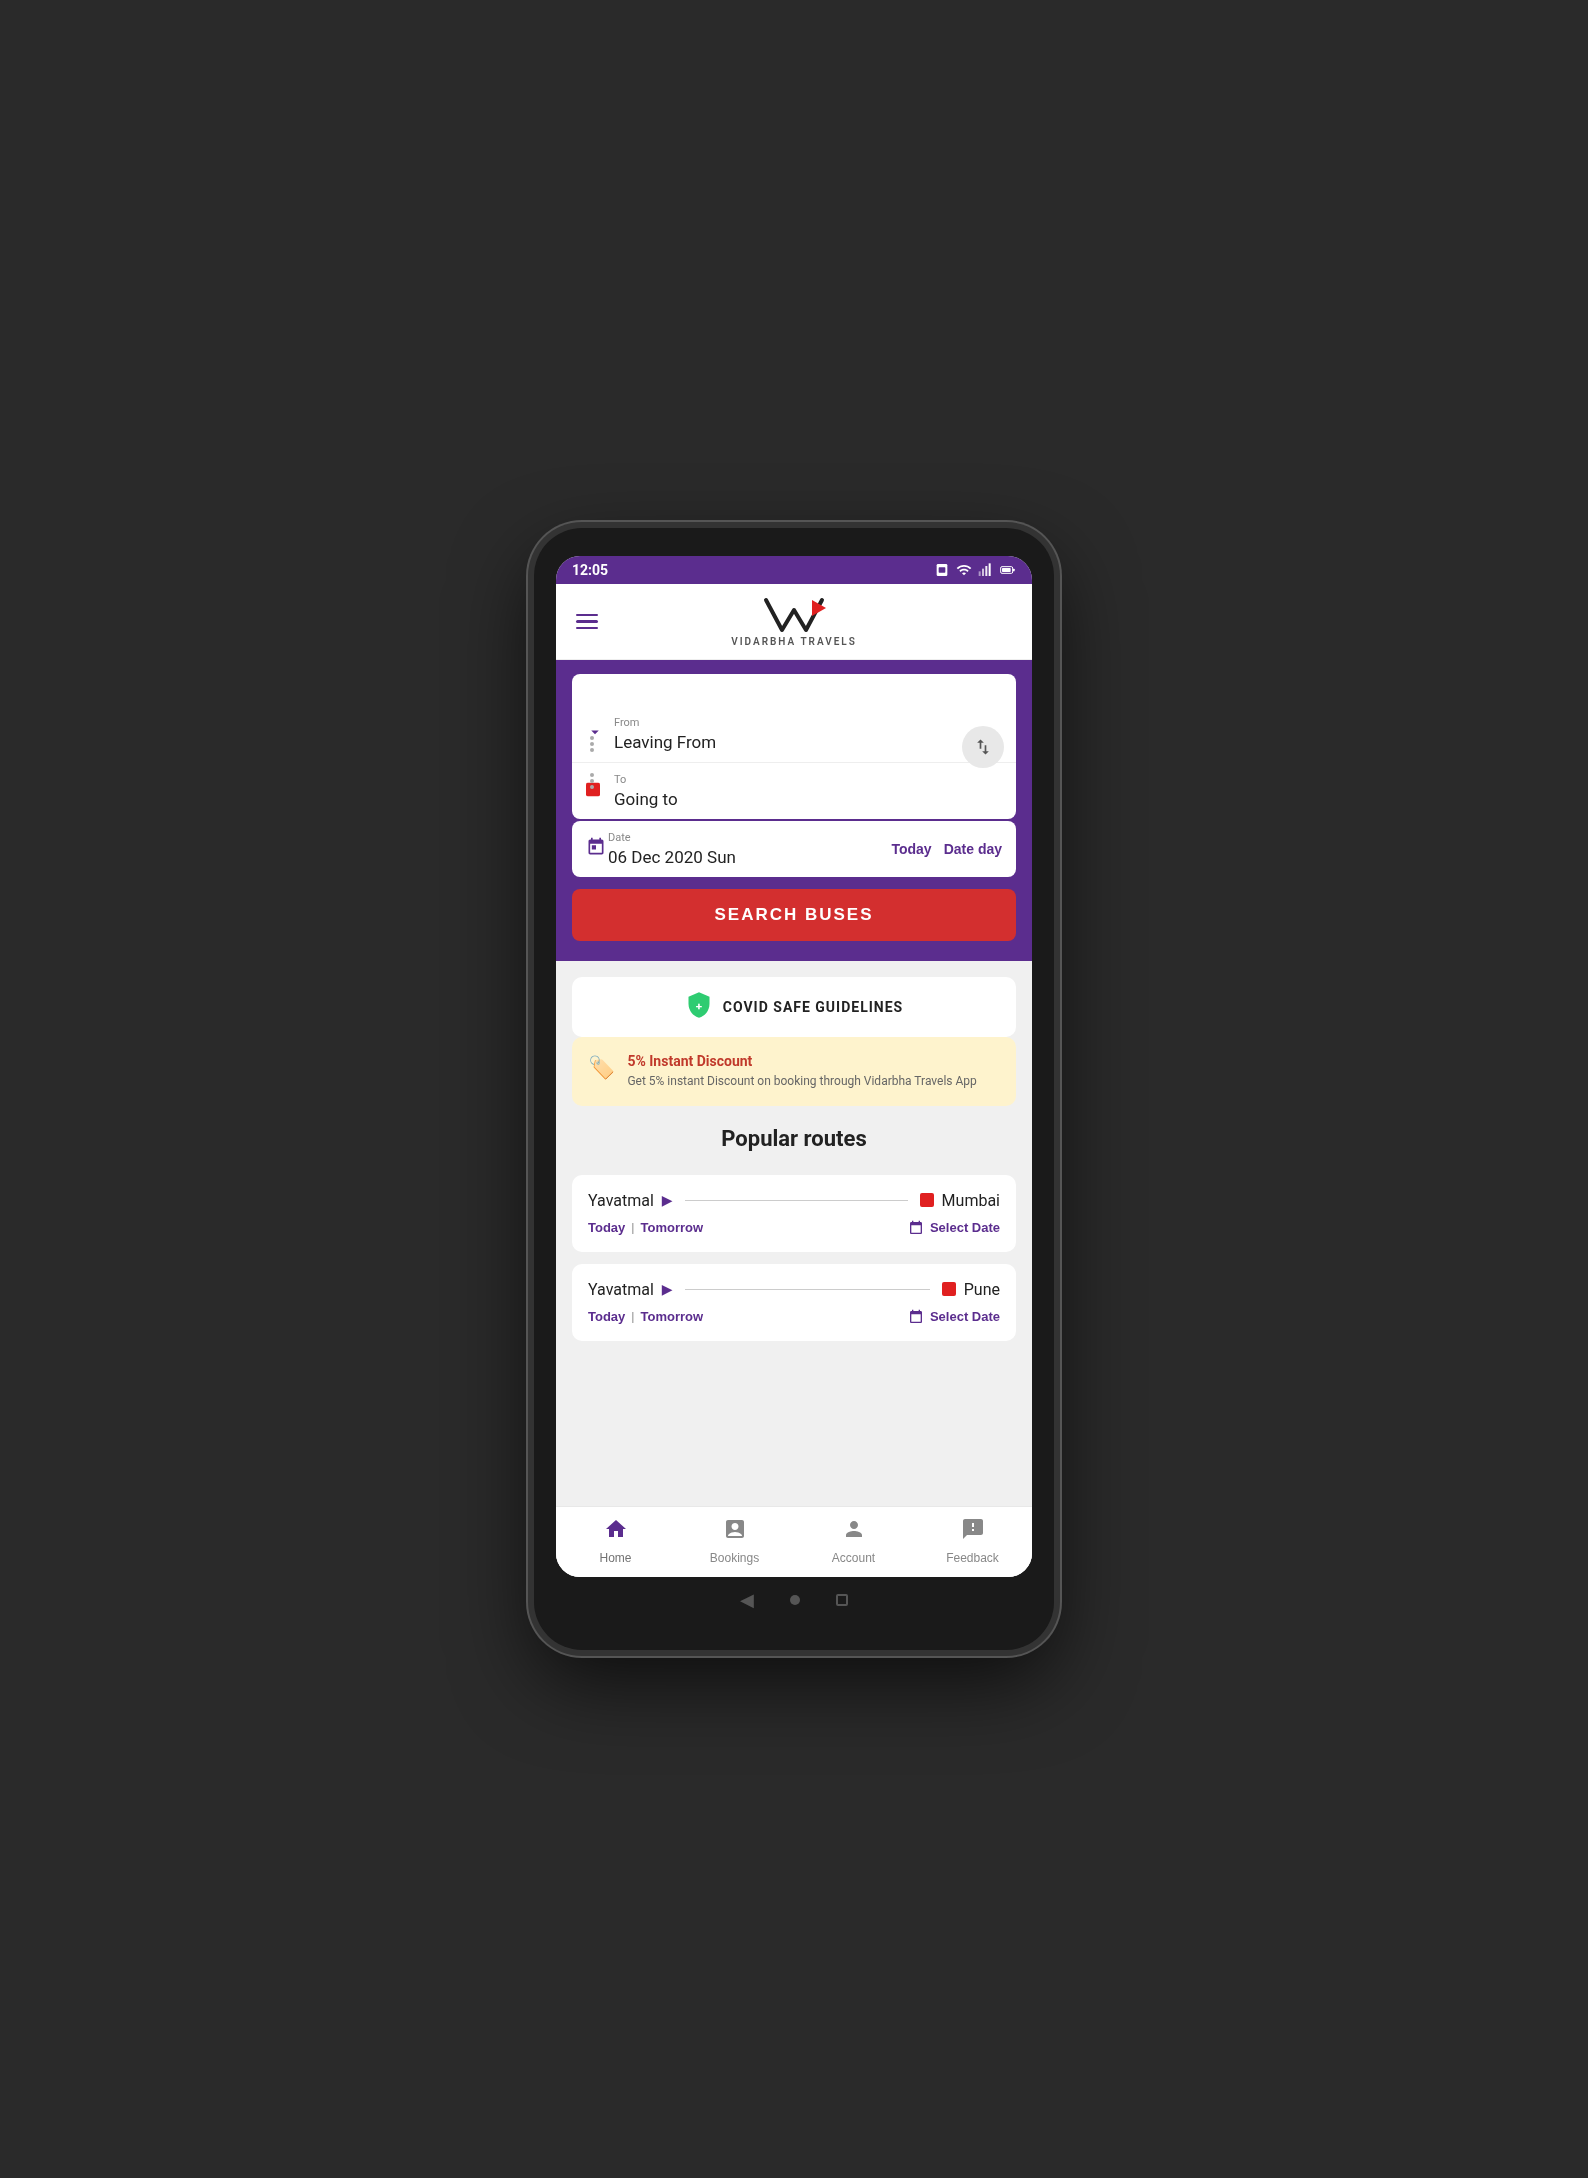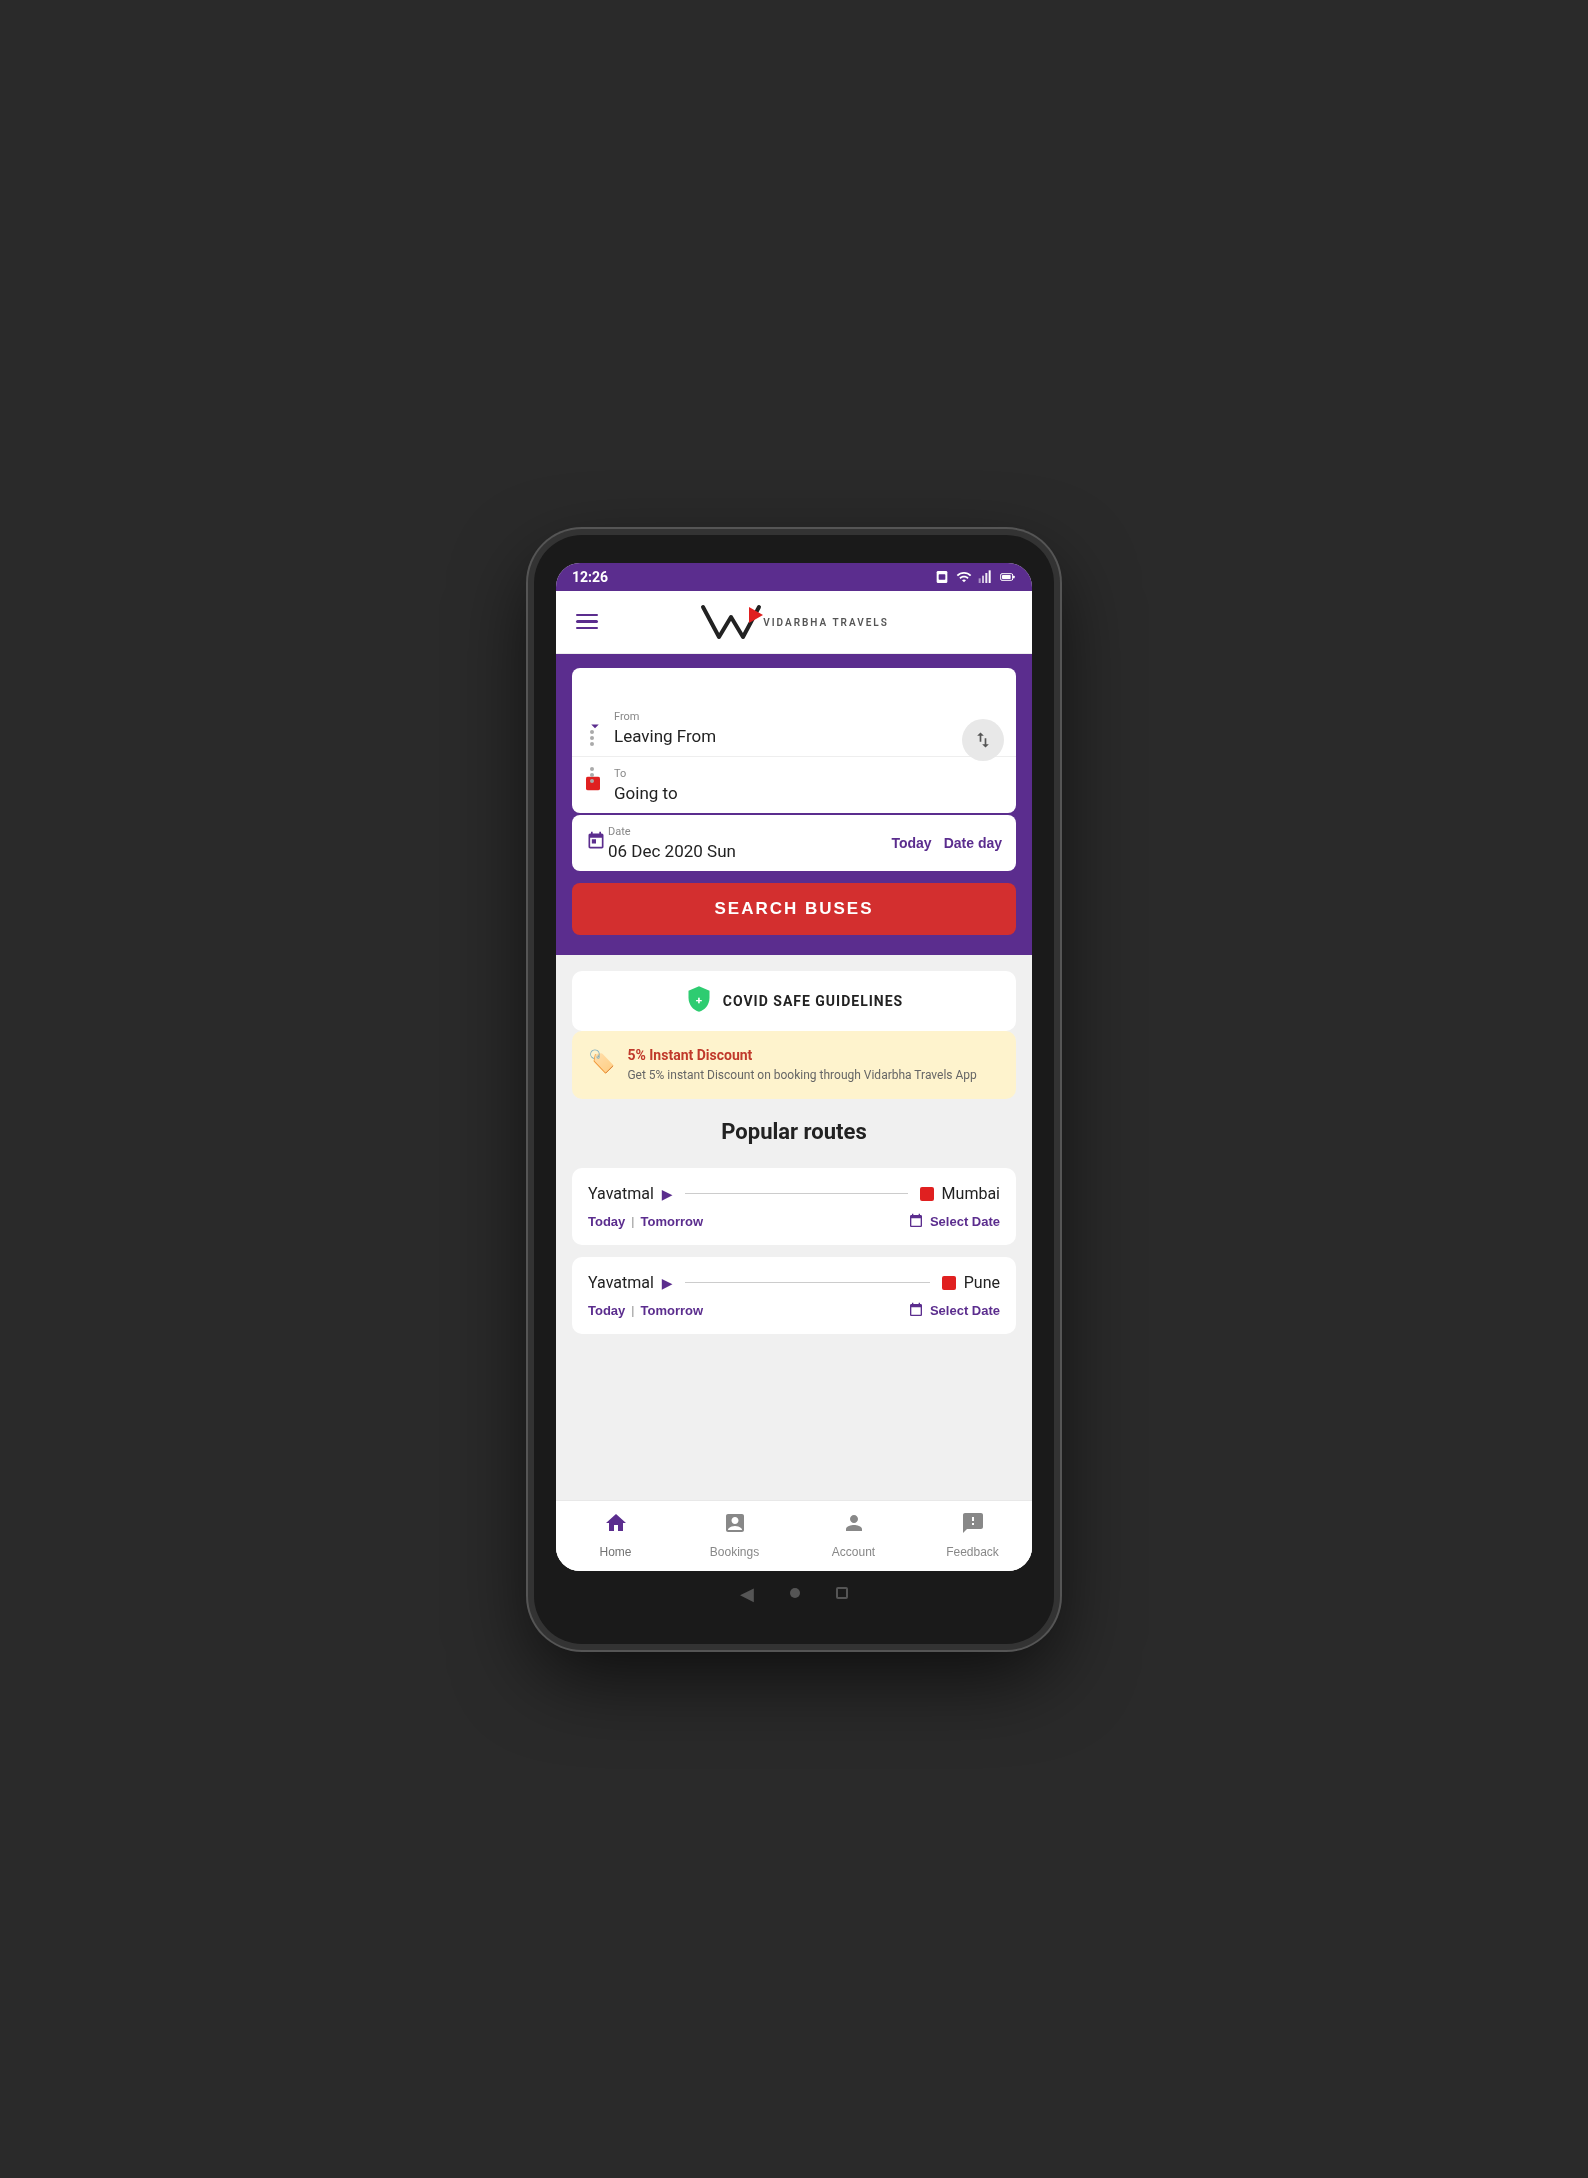--- a/index.html
+++ b/index.html
@@ -60,21 +60,21 @@
       background: none;
       border: none;
       cursor: pointer;
       padding: 4px;
     }
     .hamburger-lines { display: flex; flex-direction: column; gap: 4px; }
     .hamburger-line { width: 22px; height: 2.5px; background: #5b2d8e; border-radius: 2px; }
 
     .app-logo {
       display: flex;
-      flex-direction: row;
+      flex-direction: column;
       align-items: center;
     }
     .logo-text {
       font-size: 10px;
       letter-spacing: 2px;
       color: #555;
       font-weight: 600;
       margin-top: 2px;
     }
 
@@ -332,21 +332,21 @@
     .nav-home { width: 10px; height: 10px; background: #555; border-radius: 50%; }
     .nav-square { width: 12px; height: 12px; border: 2px solid #555; border-radius: 2px; }
   </style>
 </head>
 <body>
 
 <div class="device-frame">
   <div class="device-screen">
 
     <div class="status-bar">
-      <span class="status-time">12:26</span>
+      <span class="status-time">12:05</span>
       <div class="status-icons">
 
         <svg viewBox="0 0 24 24">
             <rect x="4" y="3" width="16" height="18" rx="2" fill="white"></rect>
             <rect x="7" y="8" width="10" height="8" rx="1" fill="#5b2d8e"></rect>
           </svg>
 
         <svg viewBox="0 0 24 24">
             <path d="M1 9l2 2c5-5 13-5 18 0l2-2C16.93 2.93 7.08 2.93 1 9zm8 8l3 3 3-3c-1.65-1.66-4.34-1.66-6 0zm-4-4l2 2c2.76-2.76 7.24-2.76 10 0l2-2C15.14 9.14 8.87 9.14 5 13z" fill="white"></path>
           </svg>

